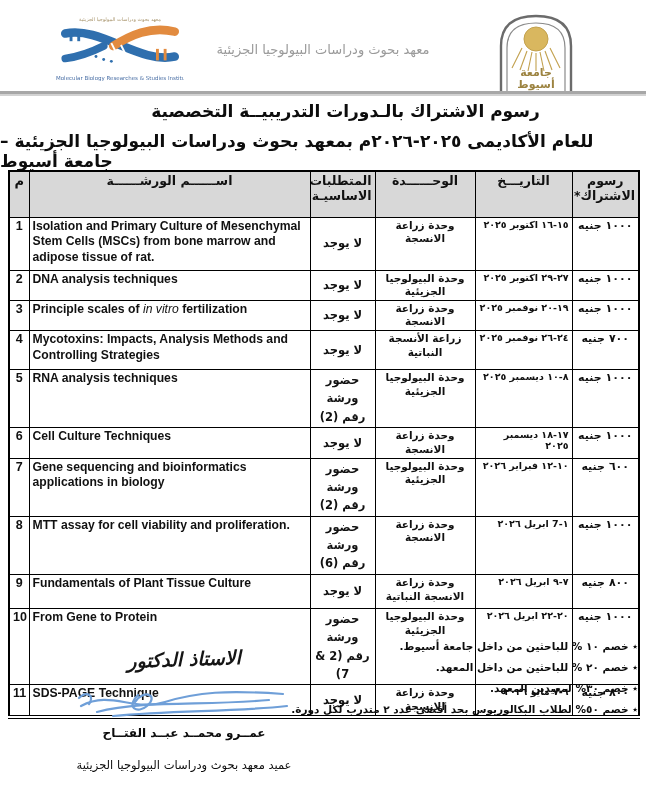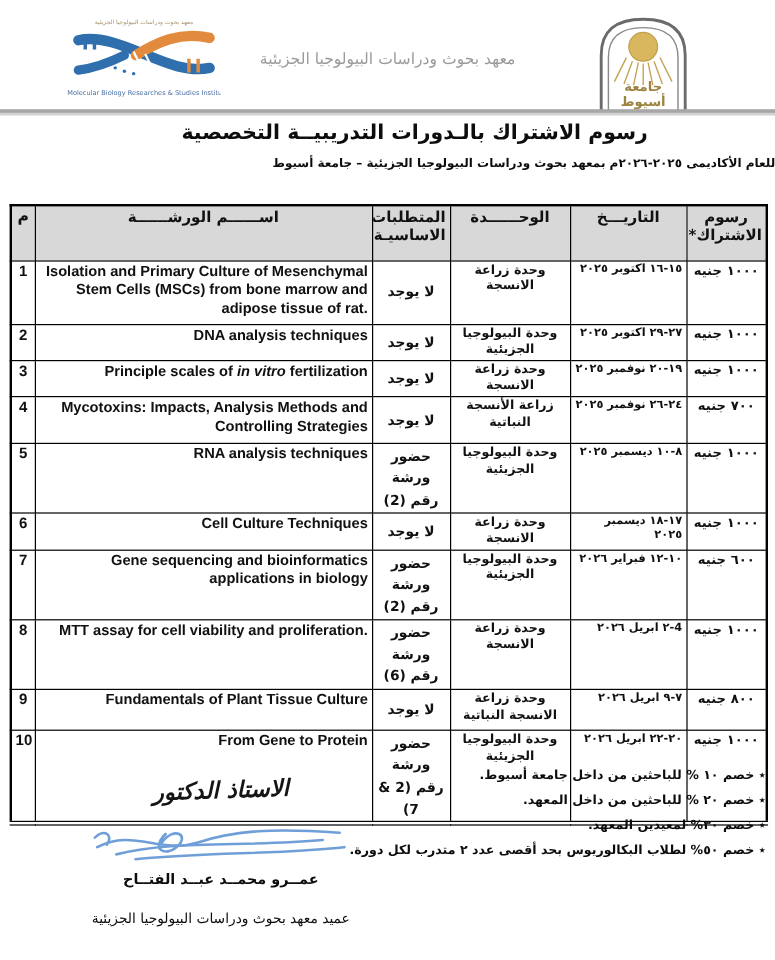--- a/index.html
+++ b/index.html
@@ -12,38 +12,38 @@
   .inst-logo .bottom-en{font-size:5.5px;color:#4a6fa5;white-space:nowrap;overflow:hidden;margin-top:1px;}
   .center-name{position:absolute;left:0;right:0;top:42px;text-align:center;direction:rtl;
                font-size:13px;color:#9a9a9a;letter-spacing:0;}
   .univ-logo{position:absolute;left:492px;top:10px;width:88px;height:84px;}
 
   .rule{position:absolute;left:0;right:0;top:91px;height:3px;background:#a7a7a7;border-bottom:2px solid #d2d2d2;}
 
   
   .title1{position:absolute;left:0;right:0;top:101px;text-align:center;direction:rtl;
           font-size:17px;font-weight:bold;color:#0d0d0d;padding-left:45px;}
-  .title2{position:absolute;left:0;right:0;top:131px;text-align:right;direction:rtl;
-          font-size:10px;font-weight:bold;color:#0d0d0d;}
+  .title2{position:absolute;left:0;right:0;top:131px;text-align:left;direction:rtl;
+          font-size:17px;font-weight:bold;color:#0d0d0d;}
 
   
   table.courses{position:absolute;left:8px;top:170px;border-collapse:collapse;table-layout:fixed;
                 width:630px;border:2px solid #000;border-bottom:4px double #000;}
   table.courses td,table.courses th{border:1px solid #000;padding:1px 3px;overflow:hidden;}
   thead th{background:#d8d8d8;font-weight:bold;direction:rtl;font-size:12.5px;vertical-align:top;padding-top:5px;}
   th.h-num{font-size:13px;}
   td.c-num{font-family:"Liberation Sans",sans-serif;font-size:12.5px;font-weight:bold;
            text-align:center;vertical-align:top;padding-top:2px;}
   td.c-name{font-family:"Liberation Sans",sans-serif;font-size:12.2px;font-weight:bold;
-            text-align:right;vertical-align:top;line-height:1.28;direction:ltr;padding:2px 4px;}
+            text-align:left;vertical-align:top;line-height:1.28;direction:ltr;padding:2px 4px;}
   td.c-req{direction:rtl;text-align:center;vertical-align:middle;font-size:11.5px;font-weight:bold;line-height:1.6;margin-left:36px;}
   td.c-unit{direction:rtl;text-align:center;vertical-align:top;font-size:10.5px;font-weight:bold;padding-top:3px;line-height:1.3;}
   td.c-date{direction:rtl;vertical-align:top;font-size:9.5px;font-weight:bold;padding-top:4px;}
   td.c-fees{direction:rtl;text-align:center;vertical-align:top;font-size:11px;font-weight:bold;padding-top:4px;}
-  td.c-name i{font-weight:bold;}
+  td.c-name i{font-weight:normal;}
 
   
   .notes{position:absolute;right:8px;top:636px;direction:rtl;text-align:right;
          font-size:10.5px;font-weight:bold;line-height:21px;color:#0d0d0d;}
   .sig{position:absolute;left:36px;top:648px;width:296px;text-align:center;direction:rtl;}
   .sig-salutation{font-size:19px;font-weight:bold;font-style:italic;transform:rotate(-2deg);color:#151515;}
   .sig-scribble{margin-top:4px;}
   .sig-name{font-size:12px;font-weight:bold;margin-top:2px;color:#0d0d0d;}
   .sig-title{font-size:11.5px;font-weight:normal;margin-top:18px;color:#0d0d0d;}
 </style>
@@ -169,38 +169,46 @@
         <td class="c-req">حضور ورشة رقم (2)</td>
         <td class="c-unit">وحدة البيولوجيا الجزيئية</td>
         <td class="c-date">١٠-١٢ فبراير ٢٠٢٦</td>
         <td class="c-fees">٦٠٠ جنيه</td>
       </tr>
       <tr style="height:45px">
         <td class="c-num">8</td>
         <td class="c-name">MTT assay for cell viability and proliferation.</td>
         <td class="c-req">حضور ورشة رقم (6)</td>
         <td class="c-unit">وحدة زراعة الانسجة</td>
-        <td class="c-date">4-٢ ابريل ٢٠٢٦</td>
+        <td class="c-date">١-7 ابريل ٢٠٢٦</td>
         <td class="c-fees">١٠٠٠ جنيه</td>
       </tr>
       <tr style="height:34px">
         <td class="c-num">9</td>
         <td class="c-name">Fundamentals of Plant Tissue Culture</td>
         <td class="c-req">لا يوجد</td>
         <td class="c-unit">وحدة زراعة الانسجة النباتية</td>
         <td class="c-date">٧-٩ ابريل ٢٠٢٦</td>
         <td class="c-fees">٨٠٠ جنيه</td>
       </tr>
       <tr style="height:46px">
         <td class="c-num">10</td>
         <td class="c-name">From Gene to Protein</td>
         <td class="c-req">حضور ورشة رقم (2 &amp; 7)</td>
         <td class="c-unit">وحدة البيولوجيا الجزيئية</td>
         <td class="c-date">٢٠-٢٢ ابريل ٢٠٢٦</td>
         <td class="c-fees">١٠٠٠ جنيه</td>
+      </tr>
+      <tr style="height:26px">
+        <td class="c-num">11</td>
+        <td class="c-name">SDS-PAGE Technique</td>
+        <td class="c-req">لا يوجد</td>
+        <td class="c-unit">وحدة زراعة الانسجة</td>
+        <td class="c-date">٦-٧ مايو ٢٠٢٦</td>
+        <td class="c-fees">٨٠٠ جنيه</td>
       </tr>
     </tbody>
   </table>
 
   <div class="notes">
     <div>٭ خصم ١٠ % للباحثين من داخل جامعة أسيوط.</div>
     <div>٭ خصم ٢٠ % للباحثين من داخل المعهد.</div>
     <div>٭ خصم ٣٠% لمعيدين المعهد.</div>
     <div>٭ خصم ٥٠% لطلاب البكالوريوس بحد أقصى عدد ٢ متدرب لكل دورة.</div>
   </div>

